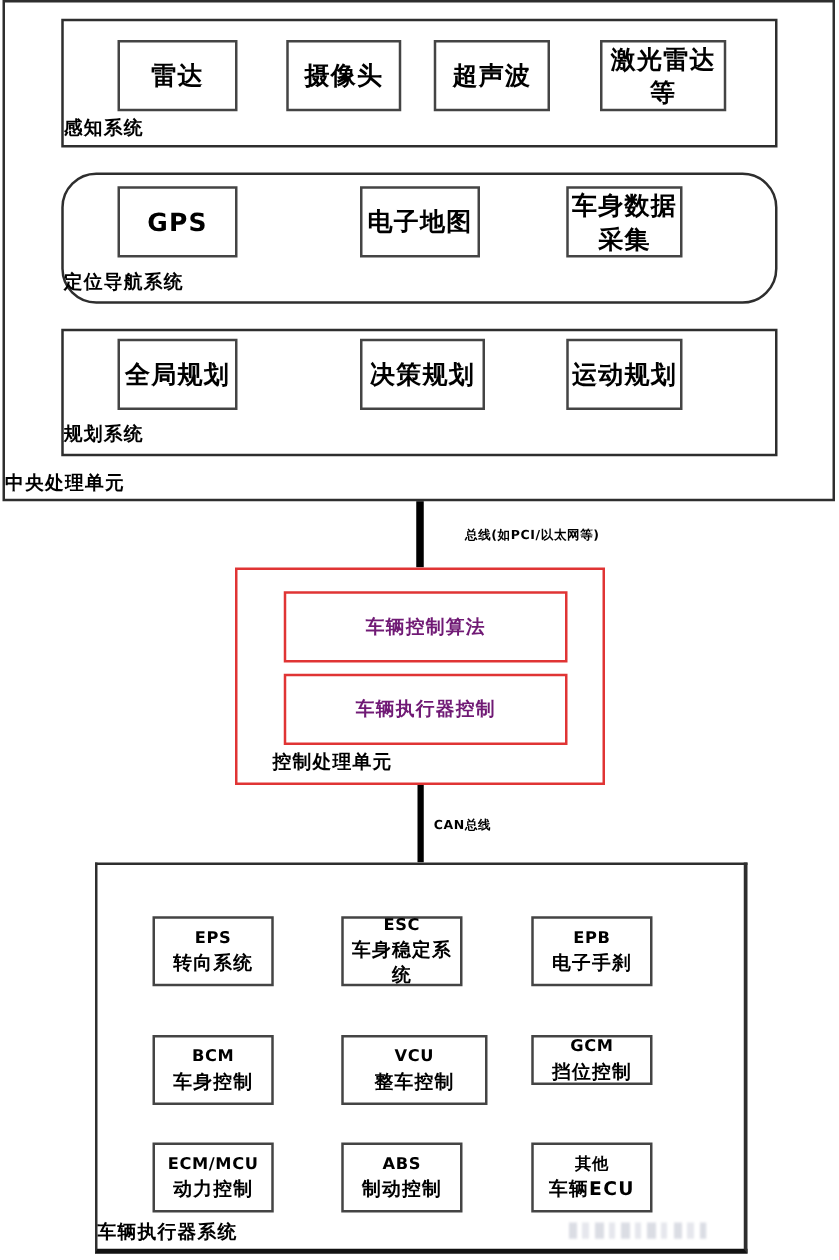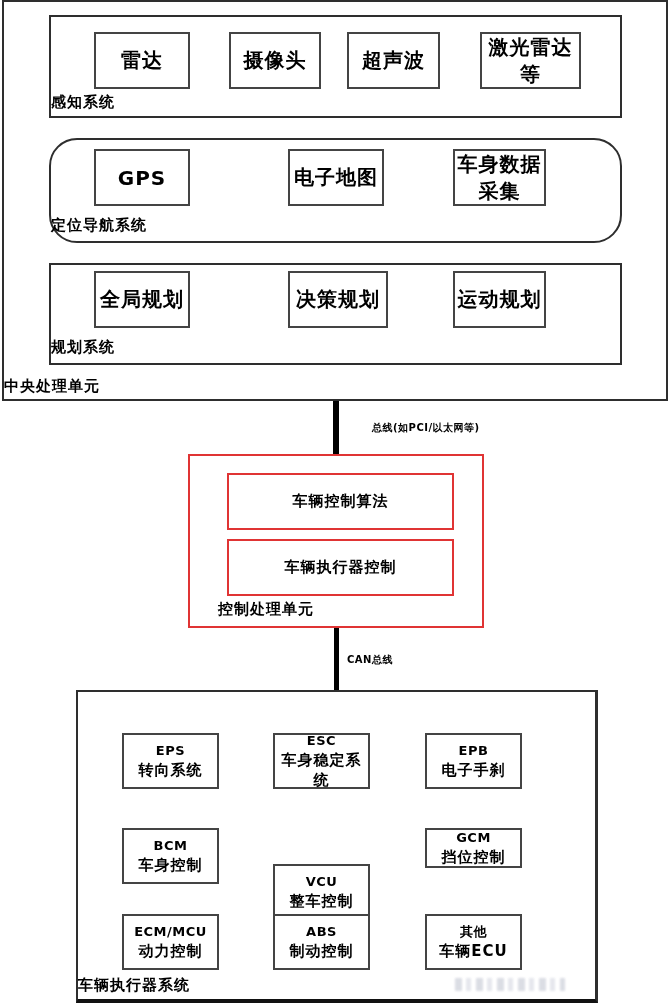--- a/index.html
+++ b/index.html
@@ -29,21 +29,21 @@
   .red-node {
     border: 2px solid var(--red, #e03434);
     background: #ffffff;
     display: flex;
     align-items: center;
     justify-content: center;
     text-align: center;
     font-size: 15px;
     font-weight: 600;
     letter-spacing: 1px;
-    color: #000000;
+    color: #701a75;
   }
   .sec-label {
     position: absolute;
     left: 0; right: 0;
     font-size: 15px;
     font-weight: 600;
     letter-spacing: 1px;
   }
   .bus-line { background: #000000; }
   .bus-label {
@@ -134,21 +134,21 @@
     </div>
     <div class="abs cell" style="left:347px; top:41px; width:97px; height:56px;">
       <span class="l1">EPB</span>
       <span class="l2">电子手刹</span>
     </div>
 
     <div class="abs cell" style="left:44px; top:136px; width:97px; height:56px;">
       <span class="l1">BCM</span>
       <span class="l2">车身控制</span>
     </div>
-    <div class="abs cell" style="left:195px; top:136px; width:97px; height:56px;margin-top:36px;">
+    <div class="abs cell" style="left:195px; top:136px; width:117px; height:56px;">
       <span class="l1">VCU</span>
       <span class="l2">整车控制</span>
     </div>
     <div class="abs cell" style="left:347px; top:136px; width:97px; height:40px;">
       <span class="l1">GCM</span>
       <span class="l2">挡位控制</span>
     </div>
 
     <div class="abs cell" style="left:44px; top:222px; width:97px; height:56px;">
       <span class="l1">ECM/MCU</span>

